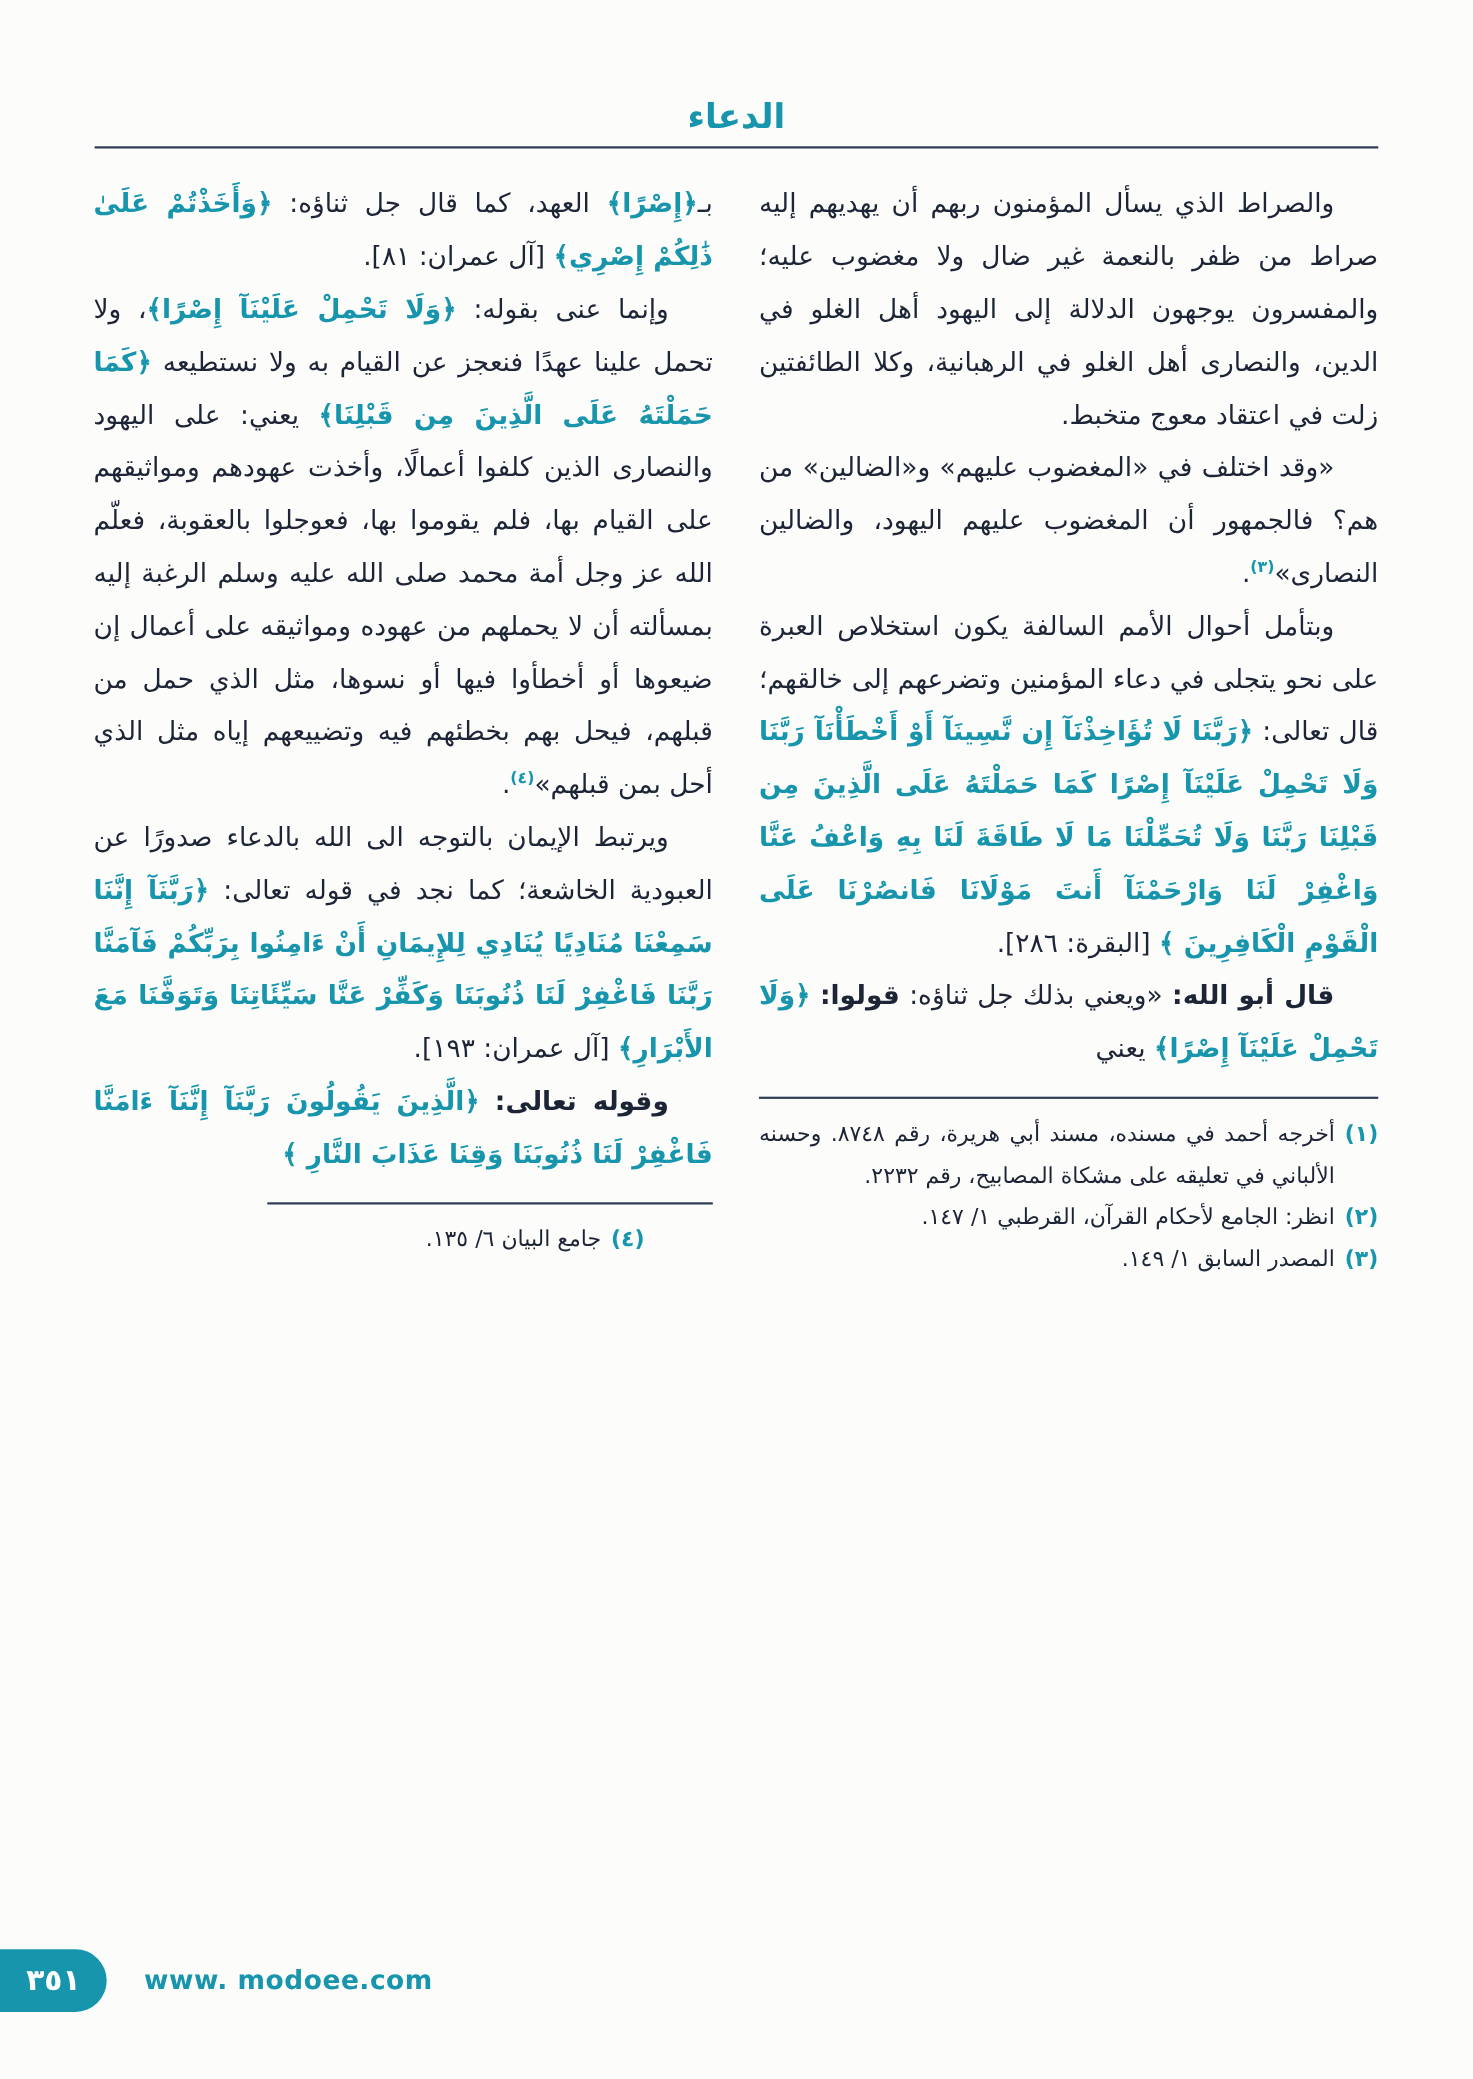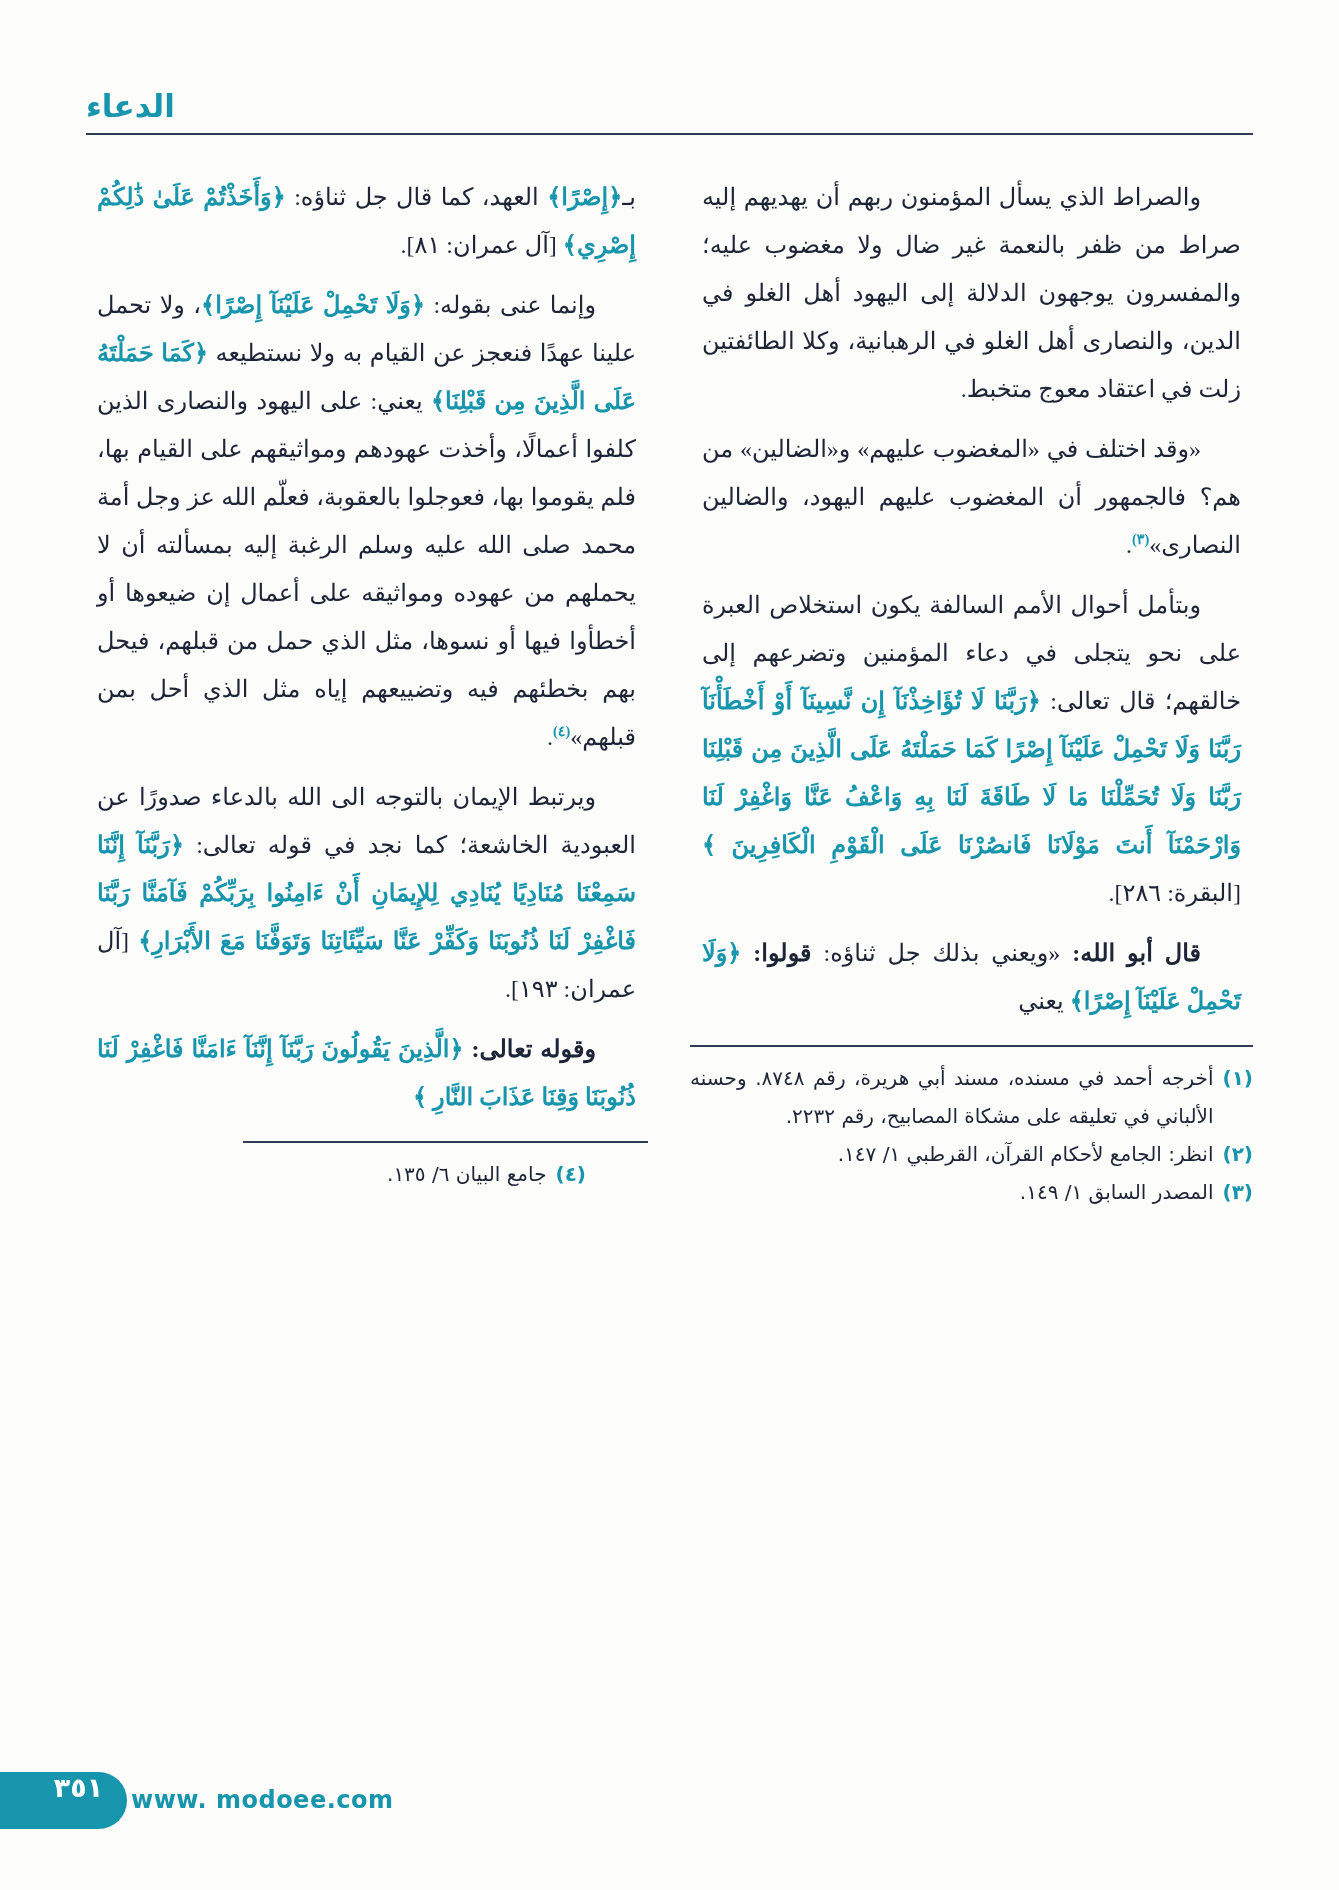--- a/index.html
+++ b/index.html
@@ -12,21 +12,21 @@
     width:1339px;height:1890px;
     background:var(--paper);
     font-family:"DejaVu Sans", sans-serif;
     color:var(--ink);
     position:relative;
     overflow:hidden;
   }
   .page{width:1339px;height:1890px;position:relative;direction:rtl;}
   header.page-header{padding:88px 86px 0 86px;}
   .book-title{
-    text-align:left;
+    text-align:center;
     color:var(--accent);
     font-size:31px;
     font-weight:bold;
     line-height:1.2;
   }
   .header-rule{
     margin-top:8px;
     border-bottom:2px solid #2e3b55;
   }
   main.columns{
@@ -36,21 +36,21 @@
     padding:26px 86px 0 86px;
     align-items:flex-start;
   }
   .col{
     flex:0 0 563px;
     width:563px;
     text-align:justify;
     font-size:24px;
     line-height:2.0;
   }
-  .col p.para{margin:12px;text-indent:40px;font-family:Liberation Serif, serif;}
+  .col p.para{margin:0;text-indent:40px;}
   .col p.para.noindent{text-indent:0;}
   .seg-n{color:var(--ink);}
   .seg-b{color:var(--ink);font-weight:bold;}
   .seg-q{color:var(--accent);font-weight:bold;}
   .seg-sup{
     color:var(--accent);
     font-size:0.60em;
     vertical-align:super;
     font-weight:bold;
     line-height:0;
@@ -79,26 +79,25 @@
     font-weight:bold;
     flex:0 0 auto;
   }
   .fn-text{text-align:justify;}
   .page-badge{
     position:absolute;
     left:0;top:1772px;
     width:97px;height:57px;
     background:var(--accent);
     border-radius:0 29px 29px 0;
-    display:flex;align-items:flex-start;justify-content:center;
+    display:flex;align-items:center;justify-content:center;
     color:#ffffff;
     font-size:27px;
     font-weight:bold;
     direction:rtl;
-    padding-left:30px;
   }
   .site-url{
     position:absolute;
     left:131px;top:1786px;
     color:var(--accent);
     font-size:24px;
     font-weight:bold;
     direction:ltr;
     letter-spacing:0.5px;
   }

